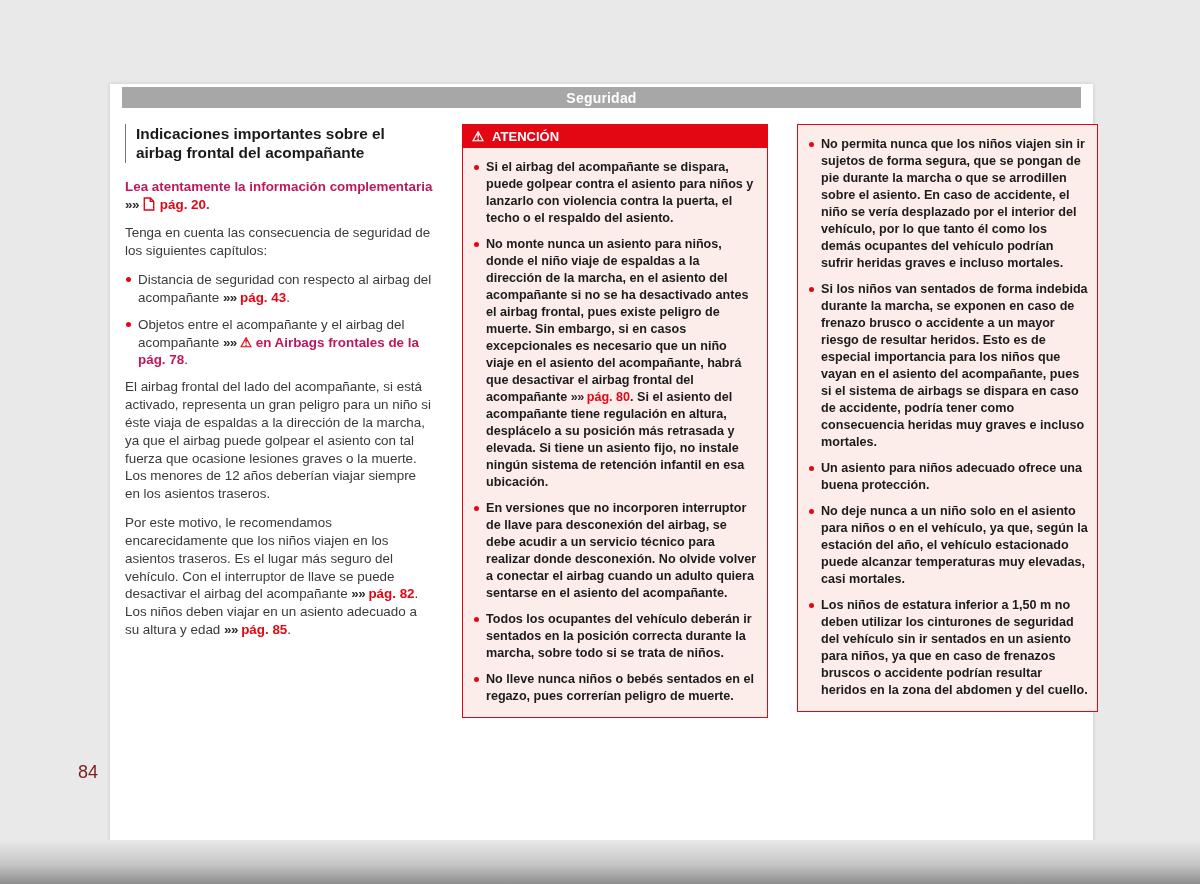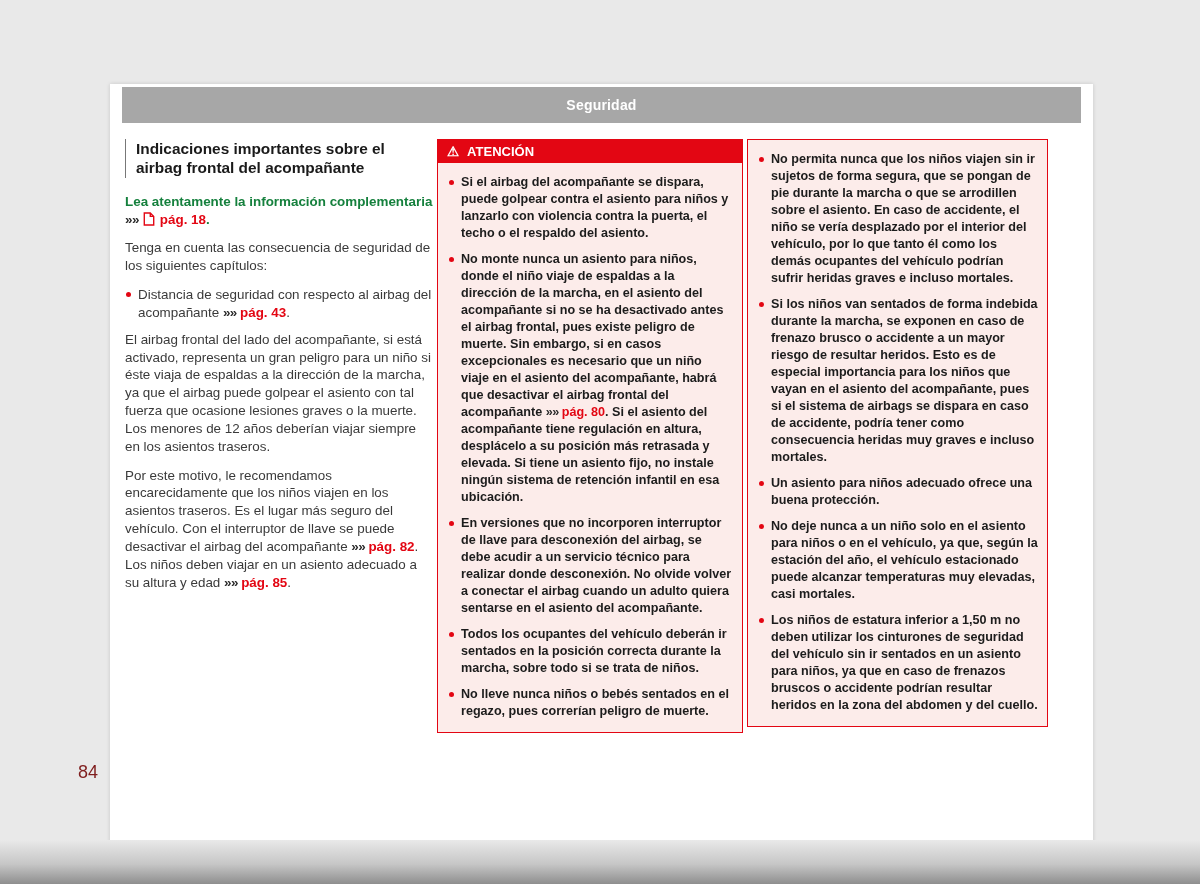--- a/index.html
+++ b/index.html
@@ -1,30 +1,30 @@
 <!DOCTYPE html>
 <html><head>
 <meta charset="utf-8">
 <style>
   *{box-sizing:border-box;margin:0;padding:0}
   html,body{background:#e9e9e9}
   body{font-family:"Liberation Sans",sans-serif}
   #stage{position:relative;width:1200px;height:884px;background:#e9e9e9;overflow:hidden}
   #sheet{position:absolute;left:110px;top:84px;width:983px;height:760px;background:#ffffff;box-shadow:0 0 4px rgba(0,0,0,.15)}
-  .section-bar{margin:3px 12px 0 12px;height:36px;background:#a7a7a7;color:#fff;font-weight:bold;
+  .section-bar{margin:3px 12px 0 12px;height:21px;background:#a7a7a7;color:#fff;font-weight:bold;
     font-size:14px;display:flex;align-items:center;justify-content:center;letter-spacing:.2px}
-  .columns{display:flex;gap:4px;padding:16px 14px 0 15px;align-items:flex-start}
+  .columns{display:flex;gap:29px;padding:16px 14px 0 15px;align-items:flex-start}
   .col-left{width:308px;flex:none;color:#3a3a3a;font-size:13.4px;line-height:1.33}
   .col-title{font-size:15.4px;font-weight:bold;color:#1a1a1a;line-height:1.26;
     border-left:1px solid #777;padding-left:10px;margin-bottom:15px}
   .block{margin-bottom:11px}
   .lead{font-weight:bold;color:#2e2e2e}
   .bullet{position:relative;padding-left:13px;margin-bottom:9px}
   .bullet::before{content:"";position:absolute;left:1px;top:6px;width:5px;height:5px;border-radius:50%;background:#e30613}
-  .seg-b{font-weight:bold;color:#15803d}
+  .seg-b{font-weight:bold;color:#be185d}
   .seg-r{font-weight:bold;color:#e30613}
   .seg-c{font-weight:bold;color:#2b2b2b;letter-spacing:-.5px}
   .seg-w{color:#e30613;font-weight:bold}
   .seg-doc svg{vertical-align:-2px;margin:0 1px}
   .warn-box{width:306px;flex:none;border:1px solid #e30613;background:#fcecea}
   .warn-box.continuation{width:301px}
   .warn-header{background:#e30613;color:#fff;font-weight:bold;font-size:13px;height:23px;
     display:flex;align-items:center;gap:8px;padding:0 9px}
   .warn-tri{font-size:13.5px;line-height:1}
   .warn-body{padding:11px 9px 3px 10px;font-size:12.6px;line-height:1.35;color:#1c1c1c}
@@ -45,23 +45,24 @@
     </div>
 
     <div class="columns">
 
       <div class="col-left">
         <div class="col-title">Indicaciones importantes sobre el airbag frontal del acompañante</div>
         <div>
             <div class="block lead"><span class="seg-b">Lea atentamente la información complementaria </span><span class="seg-c">»» </span><span class="seg-doc"><svg viewBox="0 0 14 16" width="12" height="14" aria-hidden="true">
                   <path d="M1.5 1h7l4 4v10h-11z" fill="#ffffff" stroke="#e30613" stroke-width="1.6"></path>
                   <path d="M8.5 1v4h4" fill="none" stroke="#e30613" stroke-width="1.6"></path>
-                </svg></span><span class="seg-r"> pág. 18</span><span class="seg-b">.</span></div>
+                </svg></span><span class="seg-r"> pág. 20</span><span class="seg-b">.</span></div>
             <div class="block para"><span class="seg-n">Tenga en cuenta las consecuencia de seguridad de los siguientes capítulos:</span></div>
             <div class="block bullet"><span class="seg-n">Distancia de seguridad con respecto al airbag del acompañante </span><span class="seg-c">»» </span><span class="seg-r">pág. 43</span><span class="seg-n">.</span></div>
+            <div class="block bullet"><span class="seg-n">Objetos entre el acompañante y el airbag del acompañante </span><span class="seg-c">»» </span><span class="seg-w">⚠</span><span class="seg-b"> en Airbags frontales de la pág. 78</span><span class="seg-n">.</span></div>
             <div class="block para"><span class="seg-n">El airbag frontal del lado del acompañante, si está activado, representa un gran peligro para un niño si éste viaja de espaldas a la dirección de la marcha, ya que el airbag puede golpear el asiento con tal fuerza que ocasione lesiones graves o la muerte. Los menores de 12 años deberían viajar siempre en los asientos traseros.</span></div>
             <div class="block para"><span class="seg-n">Por este motivo, le recomendamos encarecidamente que los niños viajen en los asientos traseros. Es el lugar más seguro del vehículo. Con el interruptor de llave se puede desactivar el airbag del acompañante </span><span class="seg-c">»» </span><span class="seg-r">pág. 82</span><span class="seg-n">. Los niños deben viajar en un asiento adecuado a su altura y edad </span><span class="seg-c">»» </span><span class="seg-r">pág. 85</span><span class="seg-n">.</span></div>
           </div>
       </div>
 
       <div class="warn-box">
         <div class="warn-header">
           <span class="warn-tri">⚠</span>
           <span>ATENCIÓN</span>
         </div>

